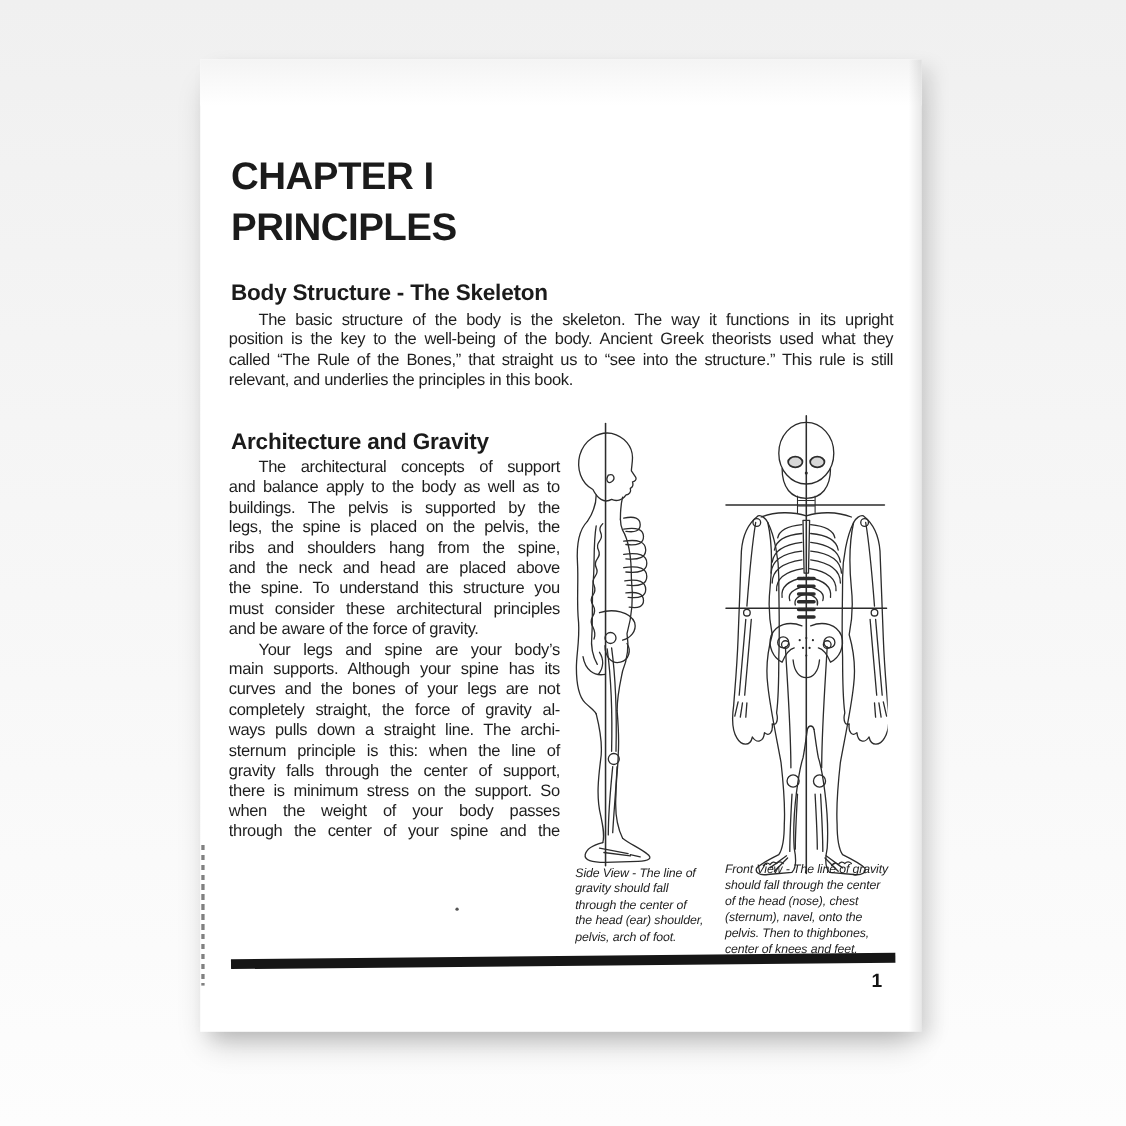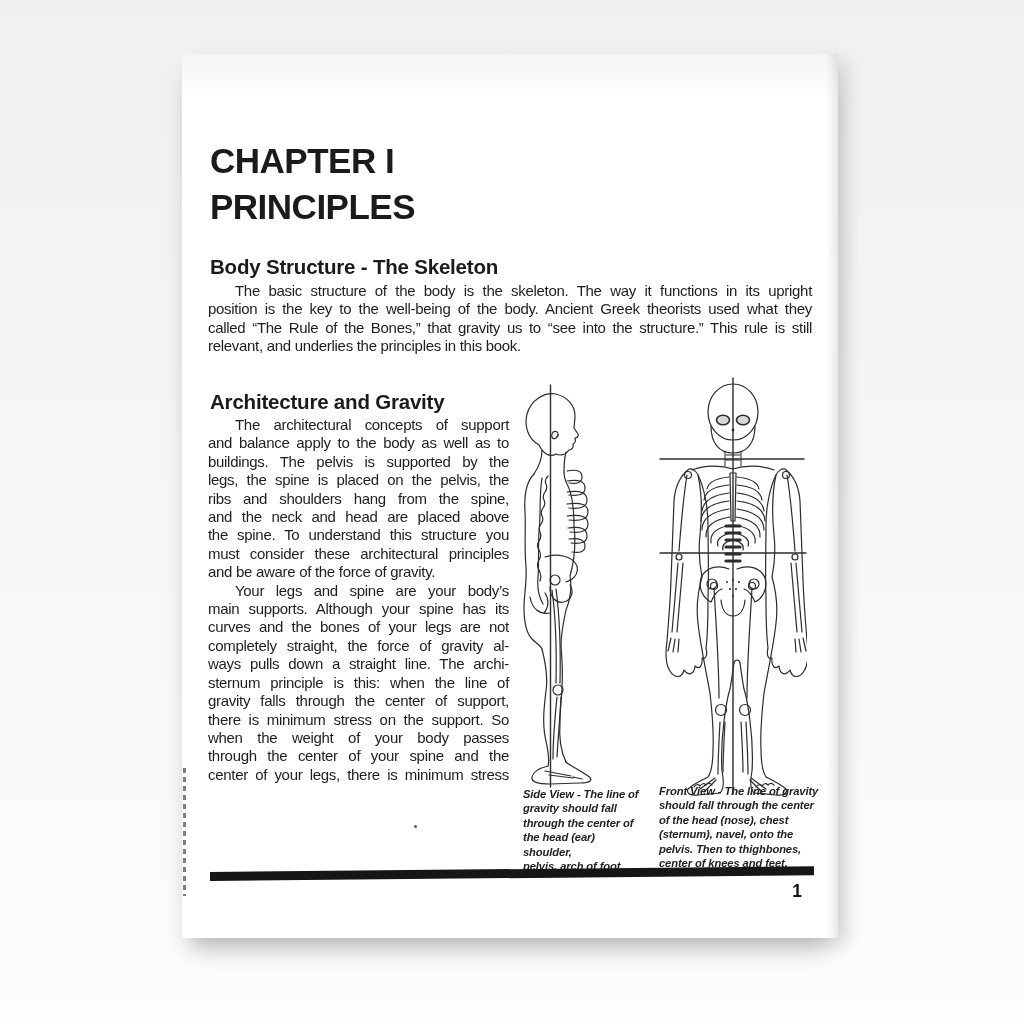--- a/index.html
+++ b/index.html
@@ -33,21 +33,20 @@
   }
   .bodytext{
     font-size:15px;line-height:18.4px;letter-spacing:-0.3px;color:#1e1e1e;
   }
   .para .jline{text-align:justify;text-align-last:justify;}
   .para .jline.jlast{text-align-last:left;}
   .para .jline:first-child{text-indent:27px;}
   .caption{
     font-size:11.2px;line-height:14.4px;font-style:italic;color:#222;
     letter-spacing:-0.1px;
-    font-weight:bold;
   }
   .figure svg{display:block;width:100%;height:100%;}
   .rule-bar{
     left:28px;top:818px;width:604px;height:9px;background:#161616;
     transform:rotate(-0.55deg);transform-origin:left center;
   }
   .pagenum{
     left:560px;top:827px;width:60px;text-align:right;
     font-size:17.5px;font-weight:bold;color:#141414;
   }
@@ -69,21 +68,21 @@
     <div class="abs chapter">
       <div>CHAPTER I</div>
       <div>PRINCIPLES</div>
     </div>
 
     <div class="abs h2" style="left:28px;top:201px;">Body Structure - The Skeleton</div>
 
     <div class="abs bodytext para" style="left:26px;top:228px;width:604px;">
         <div class="jline">The basic structure of the body is the skeleton. The way it functions in its upright</div>
         <div class="jline">position is the key to the well-being of the body.  Ancient Greek theorists used what they</div>
-        <div class="jline">called “The Rule of the Bones,” that gravity us to “see into the structure.” This rule is still</div>
+        <div class="jline">called “The Rule of the Bones,” that straight us to “see into the structure.” This rule is still</div>
         <div class="jline jlast">relevant, and underlies the principles in this book.</div>
       </div>
 
     <div class="abs h2" style="left:28px;top:336px;">Architecture and Gravity</div>
 
     <div class="abs" style="left:26px;top:362px;width:301px;">
       <div class="bodytext para">
           <div class="jline">The architectural concepts of support</div>
           <div class="jline">and balance apply to the body as well as to</div>
           <div class="jline">buildings. The pelvis is supported by the</div>
@@ -98,21 +97,20 @@
           <div class="jline">Your legs and spine are your body’s</div>
           <div class="jline">main supports. Although your spine has its</div>
           <div class="jline">curves and the bones of your legs are not</div>
           <div class="jline">completely straight, the force of gravity al-</div>
           <div class="jline">ways pulls down a straight line. The archi-</div>
           <div class="jline">sternum principle is this: when the line of</div>
           <div class="jline">gravity falls through the center of support,</div>
           <div class="jline">there is minimum stress on the support. So</div>
           <div class="jline">when the weight of your body passes</div>
           <div class="jline">through the center of your spine and the</div>
-          <div class="jline">center of your legs, there is minimum stress</div>
         </div>
     </div>
 
     <div class="abs figure" style="left:335px;top:329px;width:96px;height:408px;">
       <svg viewBox="0 0 96 408" fill="none" stroke="#2c2c2c" stroke-width="1.2" stroke-linecap="round" stroke-linejoin="round">
         <line x1="33.5" y1="2" x2="33.5" y2="404" stroke-width="1.4"></line>
         <g>
           <path d="M22,62 C11,56 7,43 10,31 C14,17 27,9 39,11 C51,14 58,23 58,33 C58,38 57,42 57,45 L61,51 C62,53 60,55 58,55 C59,58 58,60 56,61 C57,64 55,67 52,67 C49,72 43,73 39,71 C32,75 26,70 22,62 Z"></path>
           <path d="M36,49 c5,-2 7,3 3,6 c-3,2 -6,-1 -3,-6"></path>
           <path d="M25,67 C25,77 21,85 17,91"></path>

